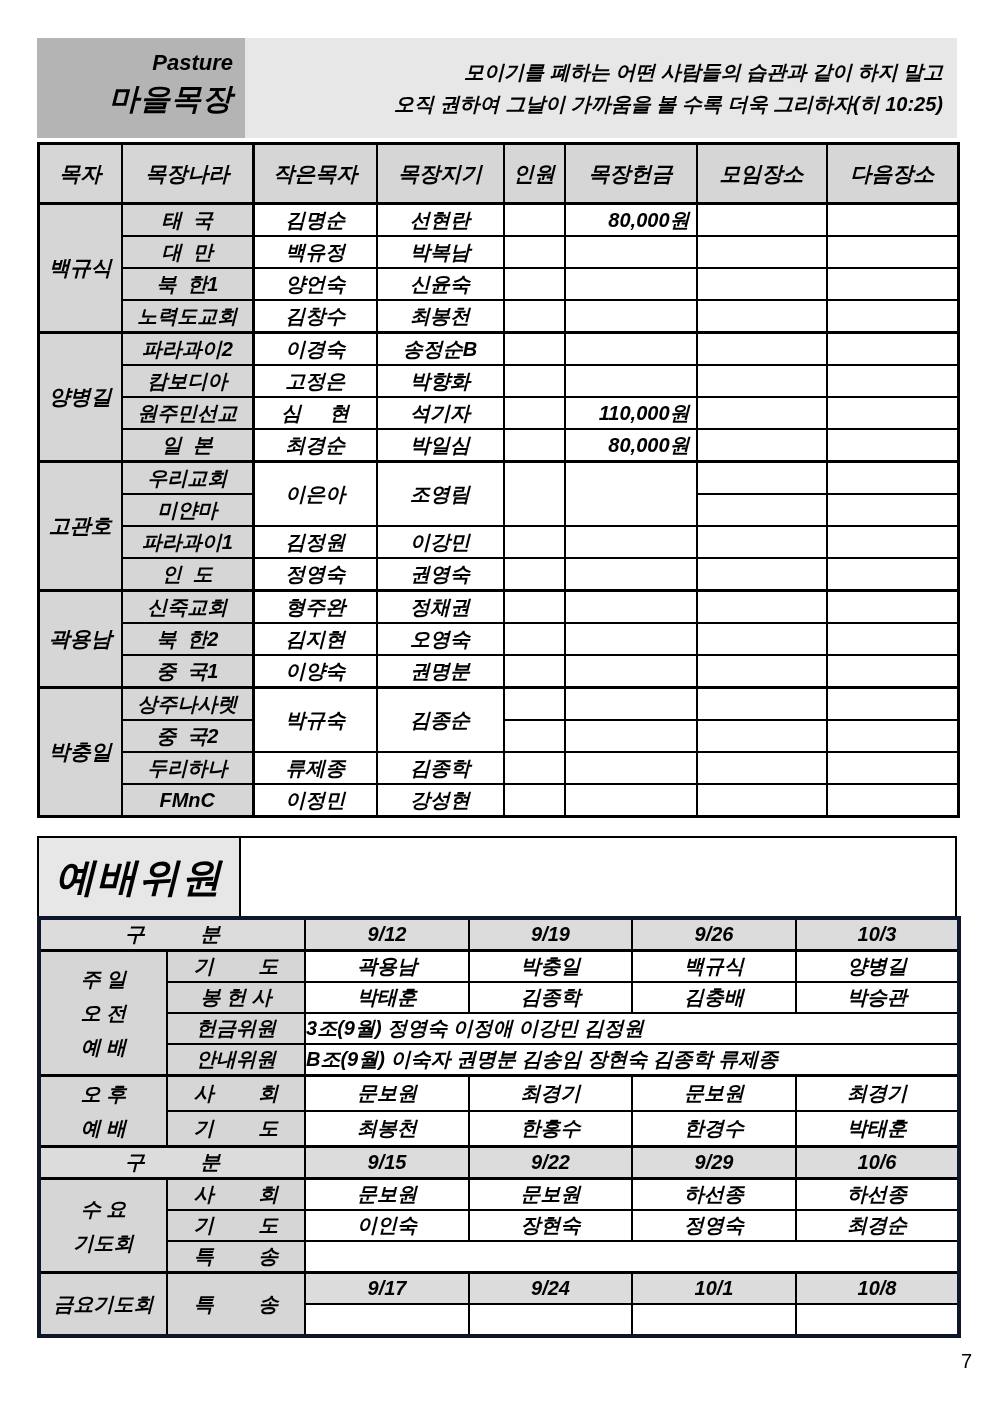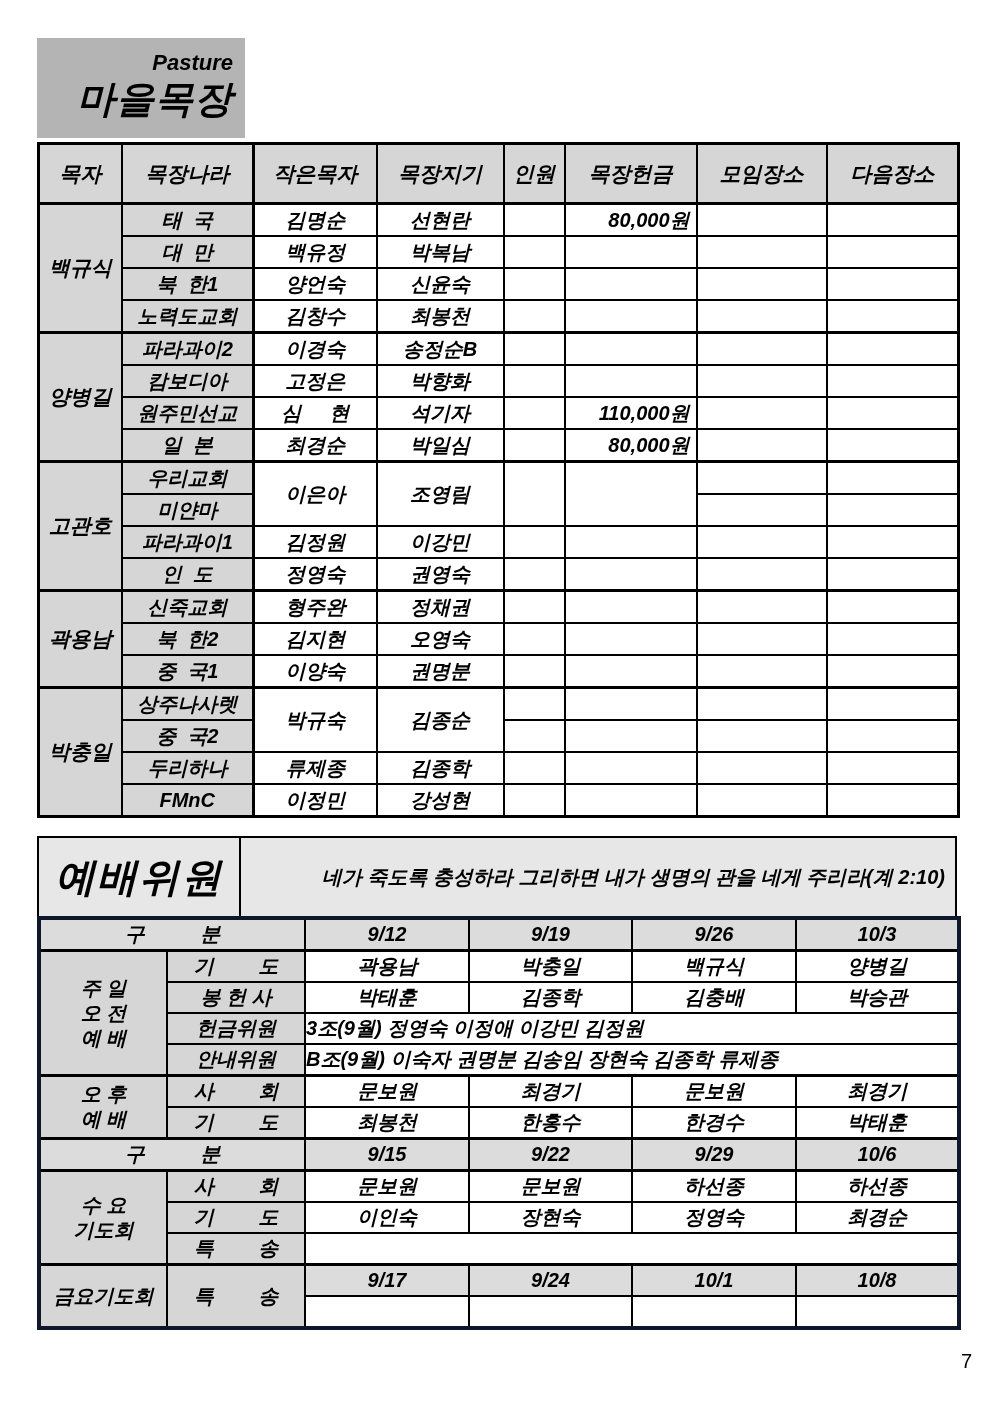--- a/index.html
+++ b/index.html
@@ -4,21 +4,21 @@
 <style>
   html,body{margin:0;padding:0;background:#ffffff;}
   body{width:992px;height:1403px;font-family:"Liberation Sans",sans-serif;font-weight:bold;color:#000;}
   .page{position:relative;width:992px;height:1403px;overflow:hidden;background:#fff;}
   .content{position:absolute;left:37px;top:38px;width:980px;font-style:italic;}
 
   
   .p-header{display:flex;width:920px;height:100px;}
   .p-badge{width:208px;background:#b4b4b4;box-sizing:border-box;padding:12px 12px 0 0;text-align:right;}
   .p-tag{font-size:22px;line-height:26px;}
-  .p-title{font-size:38px;line-height:46px;letter-spacing:1px;}
+  .p-title{font-size:30px;line-height:46px;letter-spacing:1px;}
   .p-verse{flex:1;background:#e7e7e7;box-sizing:border-box;display:flex;flex-direction:column;justify-content:center;text-align:right;padding-right:14px;font-size:20px;line-height:32px;}
 
   
   table{border-collapse:collapse;table-layout:fixed;width:920px;}
   td,th{border:2px solid #000;text-align:center;vertical-align:middle;white-space:pre;overflow:hidden;padding:0;}
 
   
   .t1{margin-top:4px;border:3px solid #000;}
   .t1 th{height:57px;background:#d6d6d6;font-size:21px;border-bottom:3px solid #000;}
   .t1 td{height:30px;font-size:20px;}
@@ -30,37 +30,41 @@
 
   
   .w-titlebar{margin-top:18px;display:flex;width:920px;height:80px;border:2px solid #000;border-bottom:none;box-sizing:border-box;}
   .w-title{width:200px;background:#e7e7e7;border-right:2px solid #000;display:flex;align-items:center;justify-content:center;font-size:40px;letter-spacing:2px;}
   .w-verse{flex:1;background:#e7e7e7;display:flex;align-items:center;justify-content:flex-end;padding-right:10px;font-size:20px;}
 
   
   .t2{border:4px solid #0f172a;}
   .t2 td{height:29px;font-size:20px;}
   .t2 .lab{background:#d6d6d6;}
-  .t2 .glab{background:#d6d6d6;white-space:pre-line;line-height:25px;font-size:20px;}
+  .t2 .glab{background:#d6d6d6;white-space:pre-line;line-height:34px;font-size:20px;}
   .t2 tr.grayrow td{background:#dcdcdc;}
   .t2 tr.sec td{border-top:3px solid #000;}
   .t2 .lspan{text-align:left;}
 
   .page-number{position:absolute;top:1350px;right:20px;font-size:20px;font-weight:normal;}
 </style>
 </head>
 <body>
 
 <div class="page">
   <div class="content">
 
     <div class="p-header">
       <div class="p-badge">
         <div class="p-tag">Pasture</div>
         <div class="p-title">마을목장</div>
+      </div>
+      <div class="p-verse">
+        <div>모이기를 폐하는 어떤 사람들의 습관과 같이 하지 말고</div>
+        <div>오직 권하여 그날이 가까움을 볼 수록 더욱 그리하자(히 10:25)</div>
       </div>
     </div>
 
     <table class="t1">
       <colgroup>
         <col style="width:83px">
           <col style="width:132px">
           <col style="width:123px">
           <col style="width:127px">
         <col style="width:61px">
@@ -252,21 +256,20 @@
         <td></td>
             <td></td>
         <td></td>
             <td></td>
       </tr>
     </tbody>
       </table>
 
     <div class="w-titlebar">
       <div class="w-title">예배위원</div>
-      <div class="w-verse">네가 죽도록 충성하라 그리하면 내가 생명의 관을 네게 주리라(계 2:10)</div>
     </div>
 
     <table class="t2">
       <colgroup>
         <col style="width:128px">
           <col style="width:138px">
         <col style="width:164px">
           <col style="width:163px">
           <col style="width:164px">
           <col style="width:163px">

